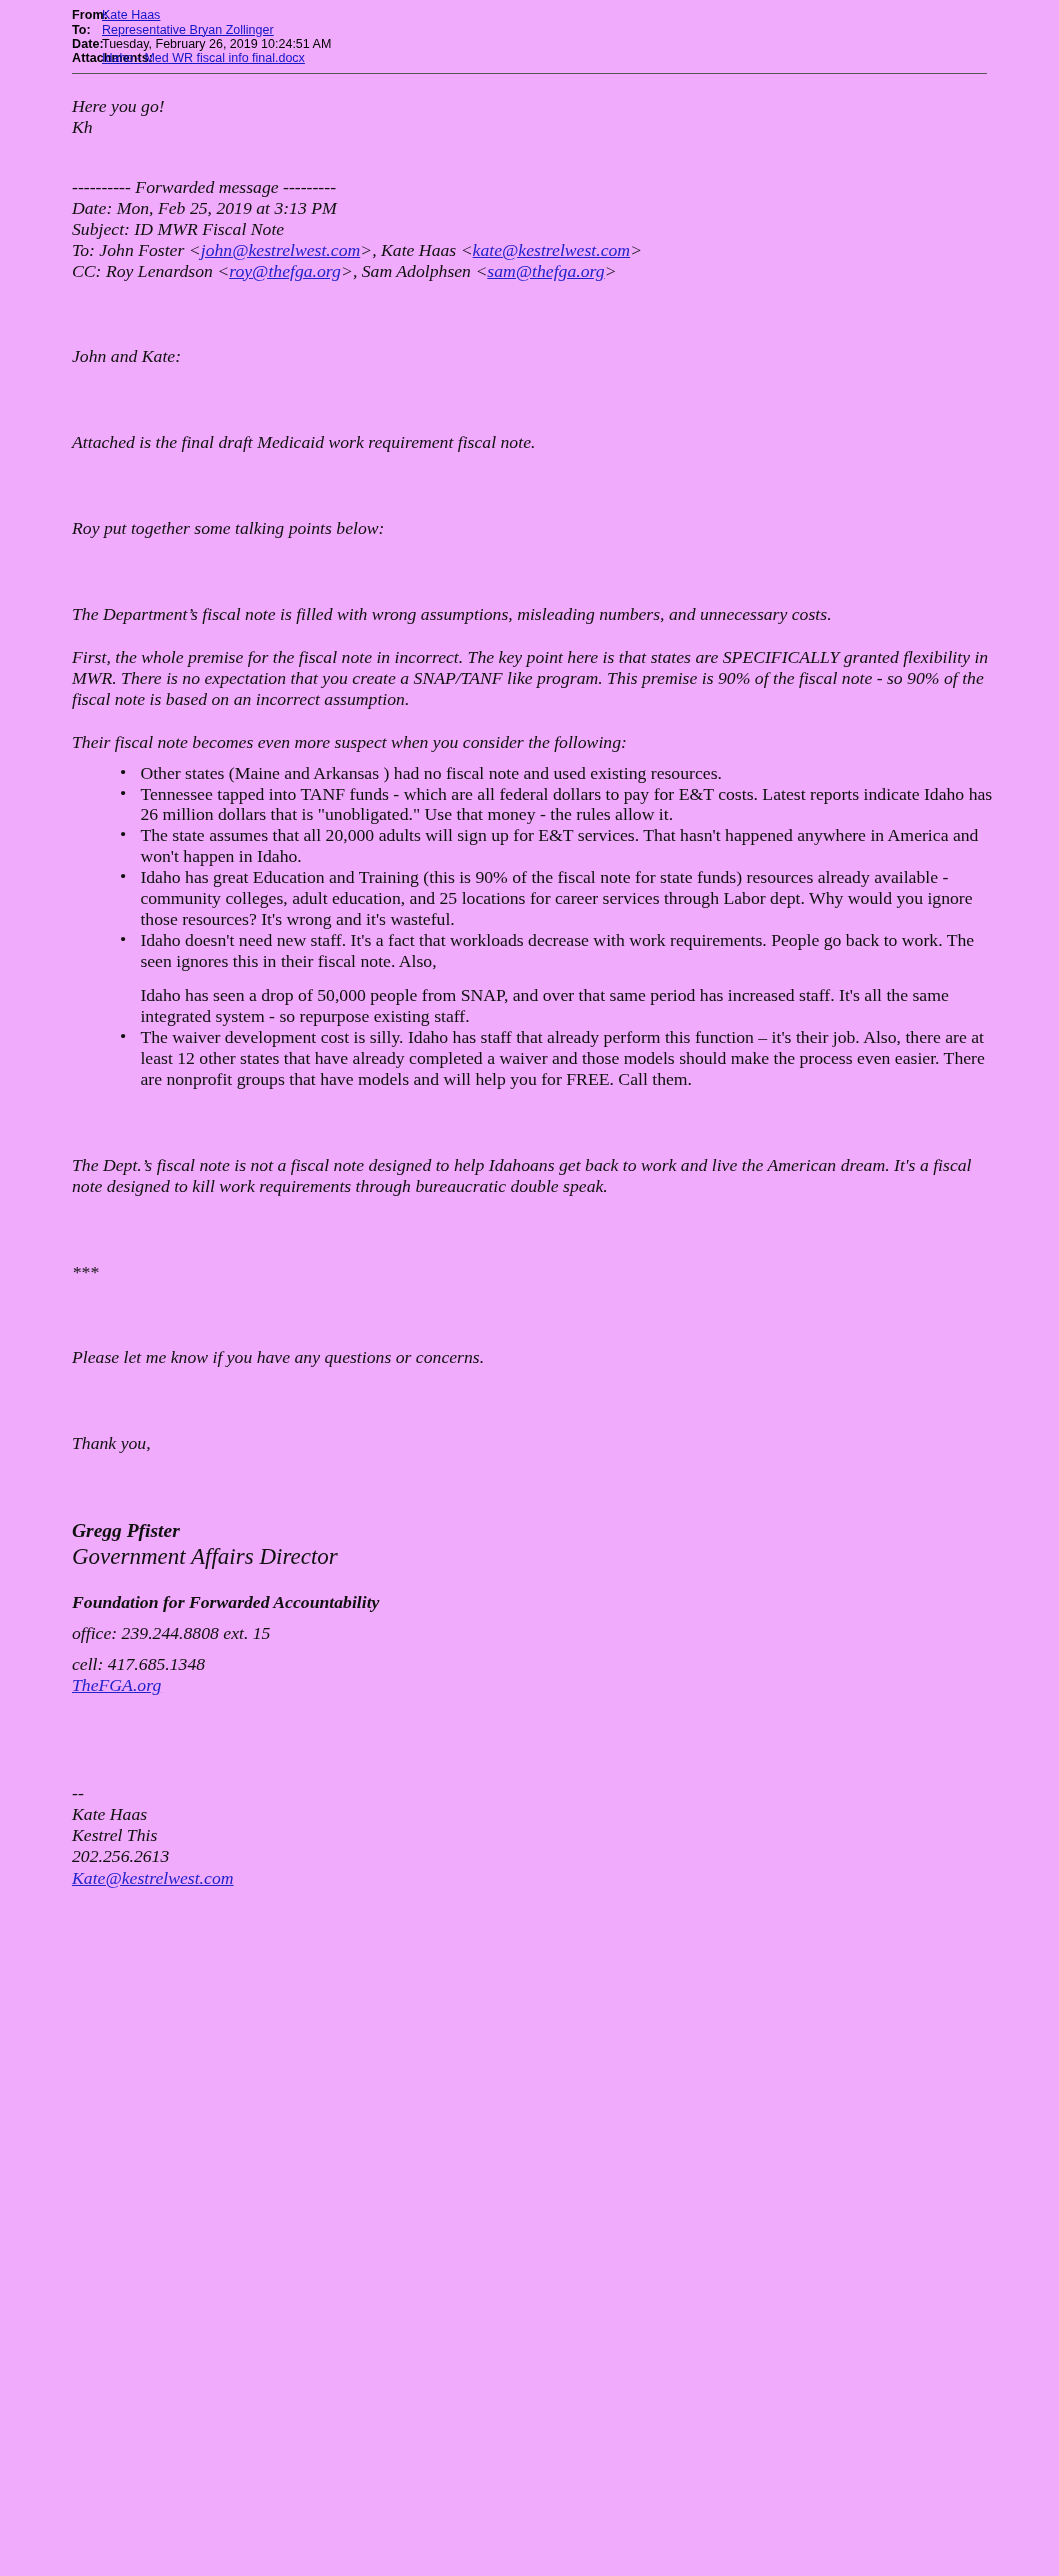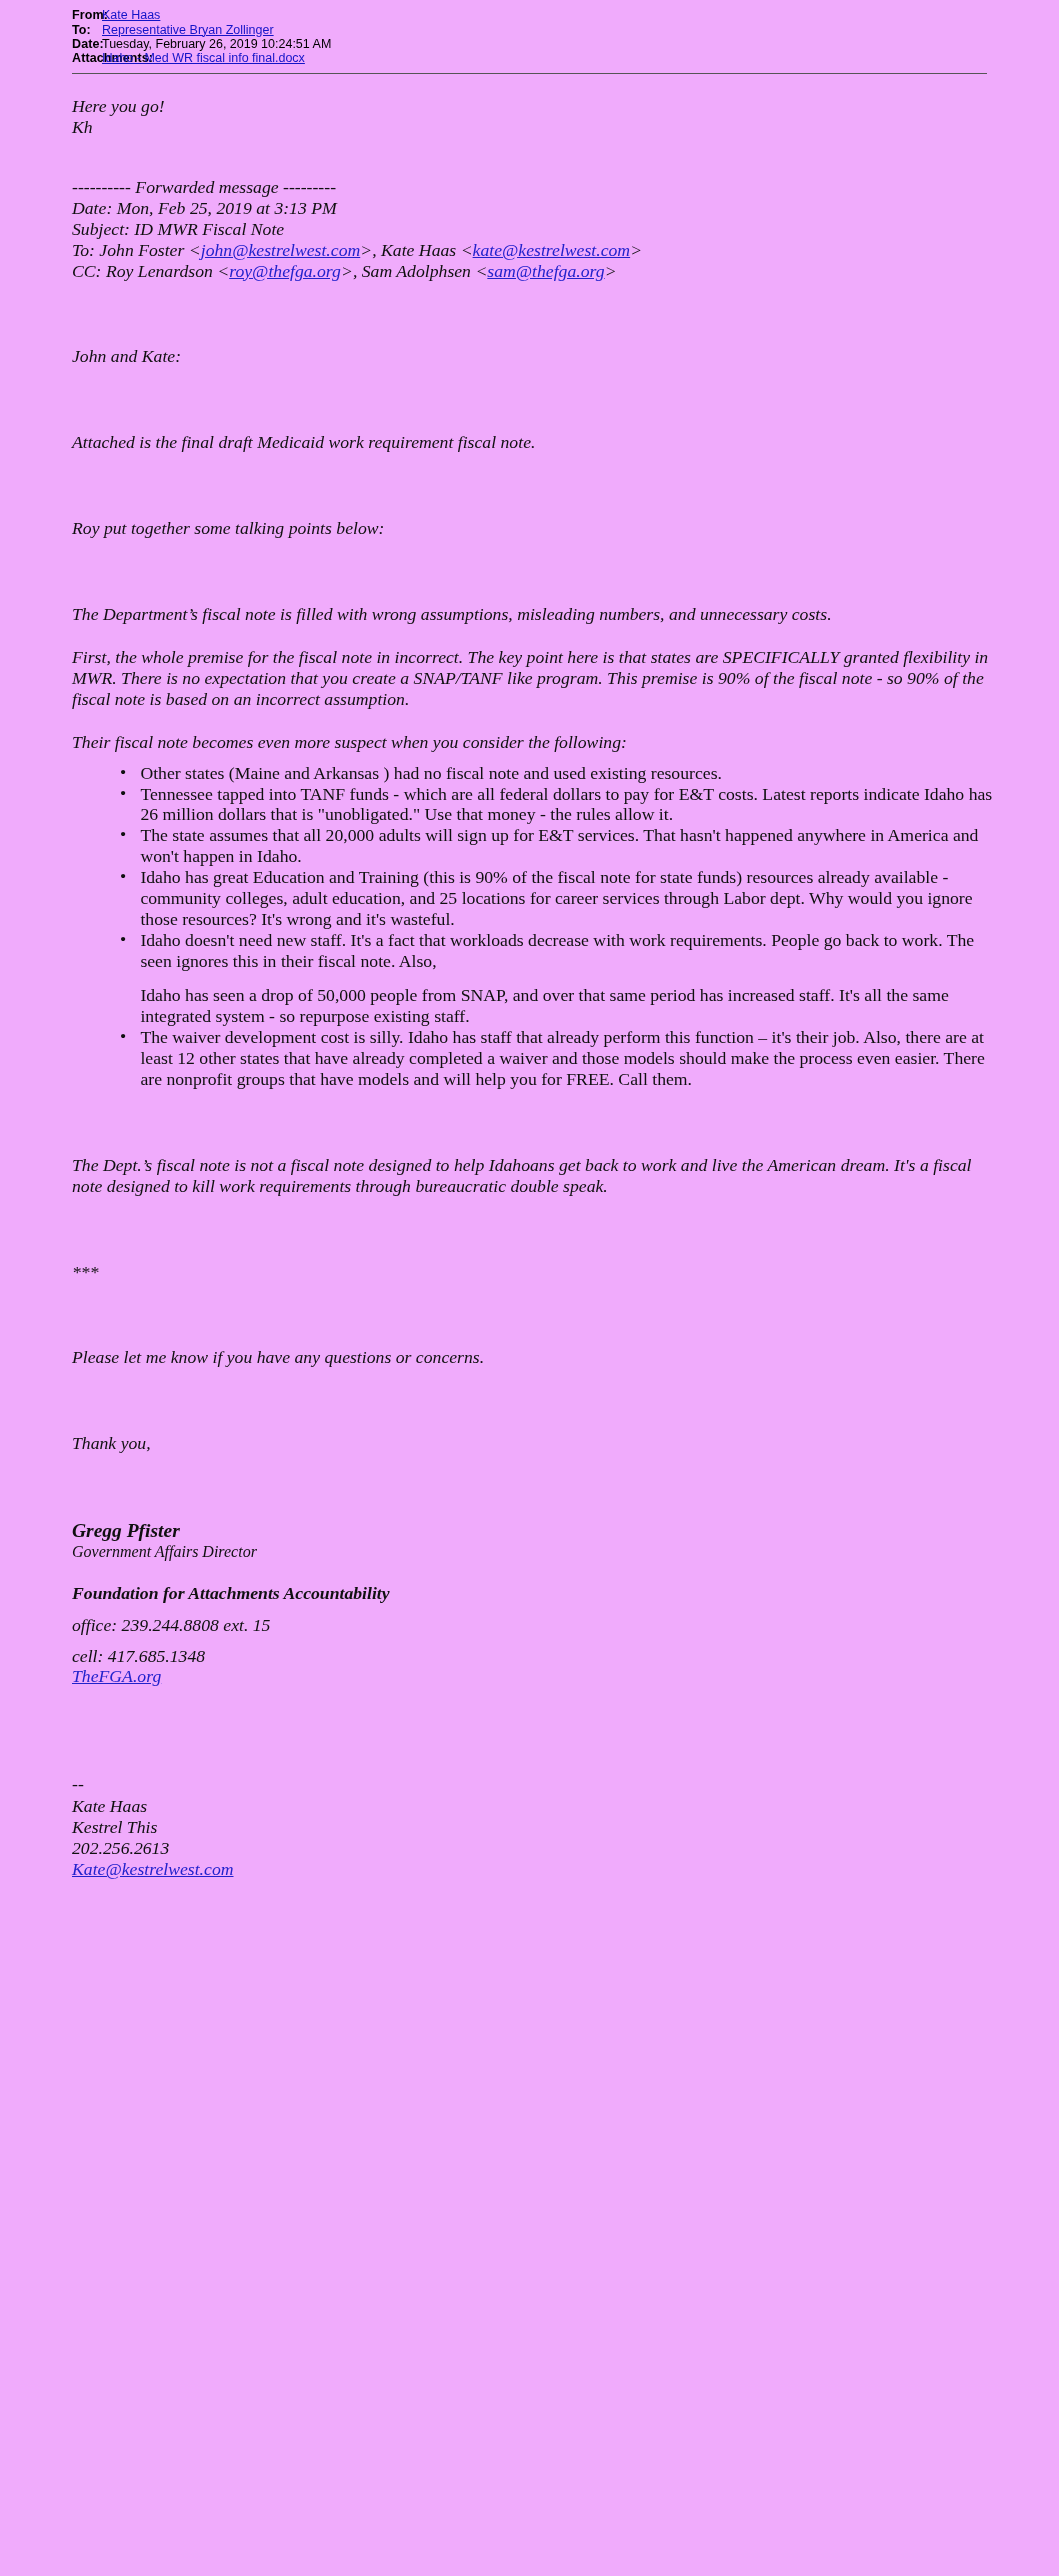--- a/index.html
+++ b/index.html
@@ -105,21 +105,21 @@
   .li-sub{
     display:block;
     margin-top:14px;
   }
 
   .sig-name{
     font-weight:bold;
     font-size:19.5px;
     line-height:1.2;
   }
-  .sig-title{font-size:16px;}
+  .sig-title{font-size:23px;}
   .sig-org{font-weight:bold;font-size:17.7px;}
   .sig-line{font-size:17.7px;}
 
   .footer-block{font-size:17.7px;line-height:1.2;}
 </style>
 </head>
 <body>
 
 <div class="page">
 
@@ -226,21 +226,21 @@
 
     <div class="p">Thank you,</div>
 
     <div class="sp-xxl"></div>
 
     <div class="p sig-name">Gregg Pfister</div>
     <div class="p sig-title">Government Affairs Director</div>
 
     <div class="sp-md"></div>
 
-    <div class="p sig-org">Foundation for Attachments Accountability</div>
+    <div class="p sig-org">Foundation for Forwarded Accountability</div>
 
     <div class="sp-sm"></div>
 
     <div class="p sig-line">office: 239.244.8808 ext. 15</div>
 
     <div class="sp-sm"></div>
 
     <div class="p sig-line">cell: 417.685.1348</div>
     <div class="p sig-line lnk">TheFGA.org</div>
 

